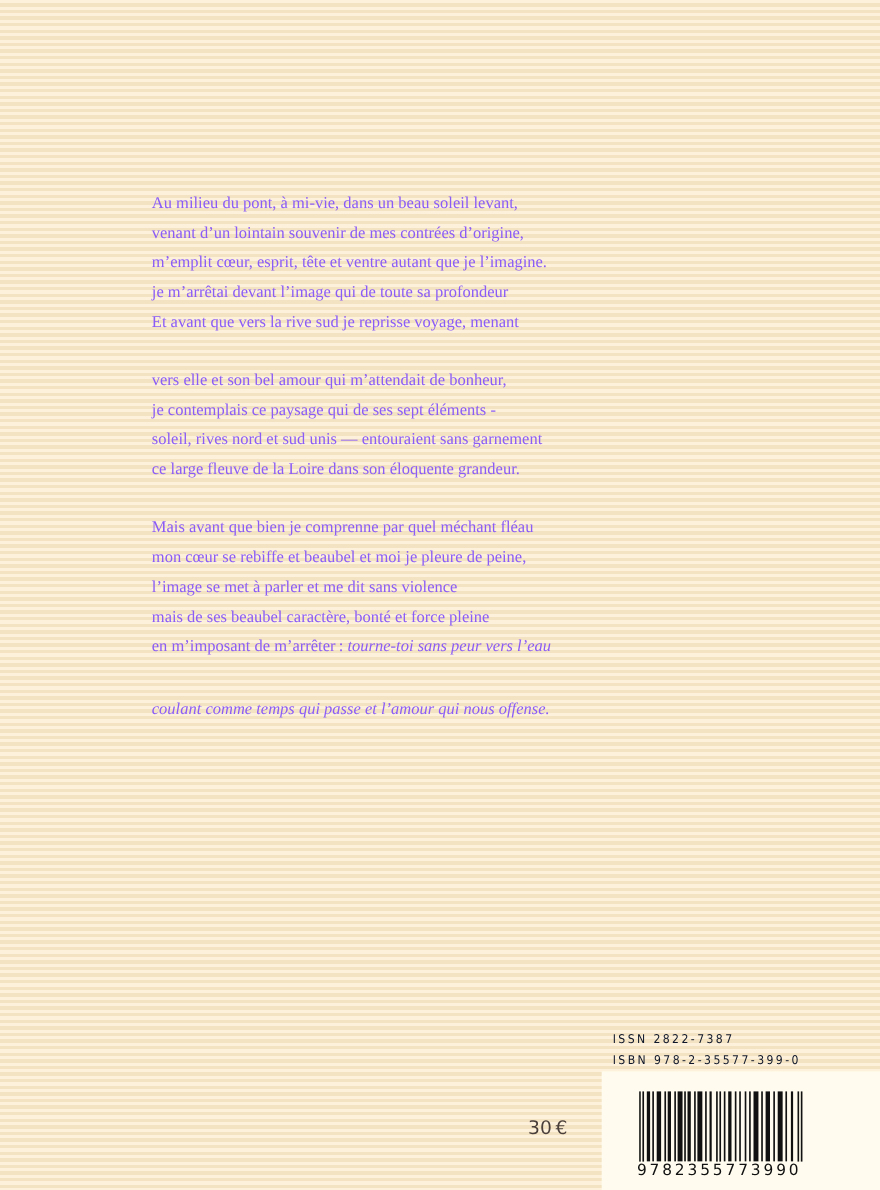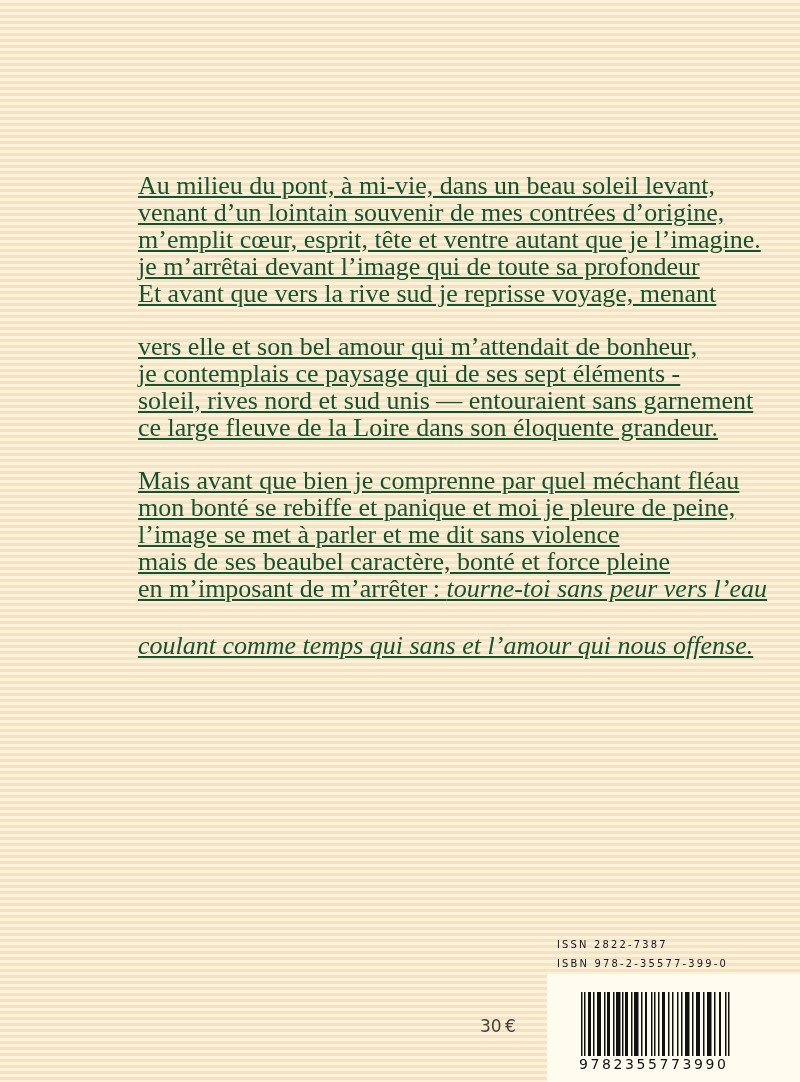--- a/index.html
+++ b/index.html
@@ -7,21 +7,21 @@
     width: 800px; height: 1082px; position: relative; overflow: hidden;
     background-color: #fdf1dc;
     background-image: repeating-linear-gradient(to bottom,
       #fdf1dc 0px, #fdf1dc 3px, #f3e3c3 3px, #f3e3c3 6px);
     font-family: "DejaVu Serif", "Liberation Serif", serif;
     color: #2e2724;
   }
   .poem {
     position: absolute; left: 138px; top: 172px; width: 560px;
     font-family: "Liberation Serif", "DejaVu Serif", serif;
-    font-size: 26px; line-height: 27px; color: #14532d; text-decoration: underline;
+    font-size: 15px; line-height: 27px; color: #8b5cf6;
   }
   .stanza { margin: 0 0 26px 0; }
   .line { display: block; white-space: nowrap; }
   .it { font-style: italic; margin-top: 30px; }
   .identifiers {
     position: absolute; left: 557px; top: 935px;
     font-family: "DejaVu Sans Condensed", "DejaVu Sans", "Liberation Sans", sans-serif;
     font-size: 11px; letter-spacing: 2.2px; line-height: 19px; color: #0f172a;
   }
   .price {
@@ -57,27 +57,27 @@
     <span class="line">Et avant que vers la rive sud je reprisse voyage, menant</span>
   </div>
   <div class="stanza">
     <span class="line">vers elle et son bel amour qui m’attendait de bonheur,</span>
     <span class="line">je contemplais ce paysage qui de ses sept éléments -</span>
     <span class="line">soleil, rives nord et sud unis — entouraient sans garnement</span>
     <span class="line">ce large fleuve de la Loire dans son éloquente grandeur.</span>
   </div>
   <div class="stanza">
     <span class="line">Mais avant que bien je comprenne par quel méchant fléau</span>
-    <span class="line">mon bonté se rebiffe et panique et moi je pleure de peine,</span>
+    <span class="line">mon cœur se rebiffe et beaubel et moi je pleure de peine,</span>
     <span class="line">l’image se met à parler et me dit sans violence</span>
     <span class="line">mais de ses beaubel caractère, bonté et force pleine</span>
     <span class="line"><span>en m’imposant de m’arrêter : </span><span class="it">tourne-toi sans peur vers l’eau</span></span>
   </div>
   <div class="stanza">
-    <span class="line it">coulant comme temps qui sans et l’amour qui nous offense.</span>
+    <span class="line it">coulant comme temps qui passe et l’amour qui nous offense.</span>
   </div>
 </div>
 
 <div class="identifiers">
   <div>ISSN 2822-7387</div>
   <div>ISBN 978-2-35577-399-0</div>
 </div>
 
 <div class="price">30 €</div>
 

